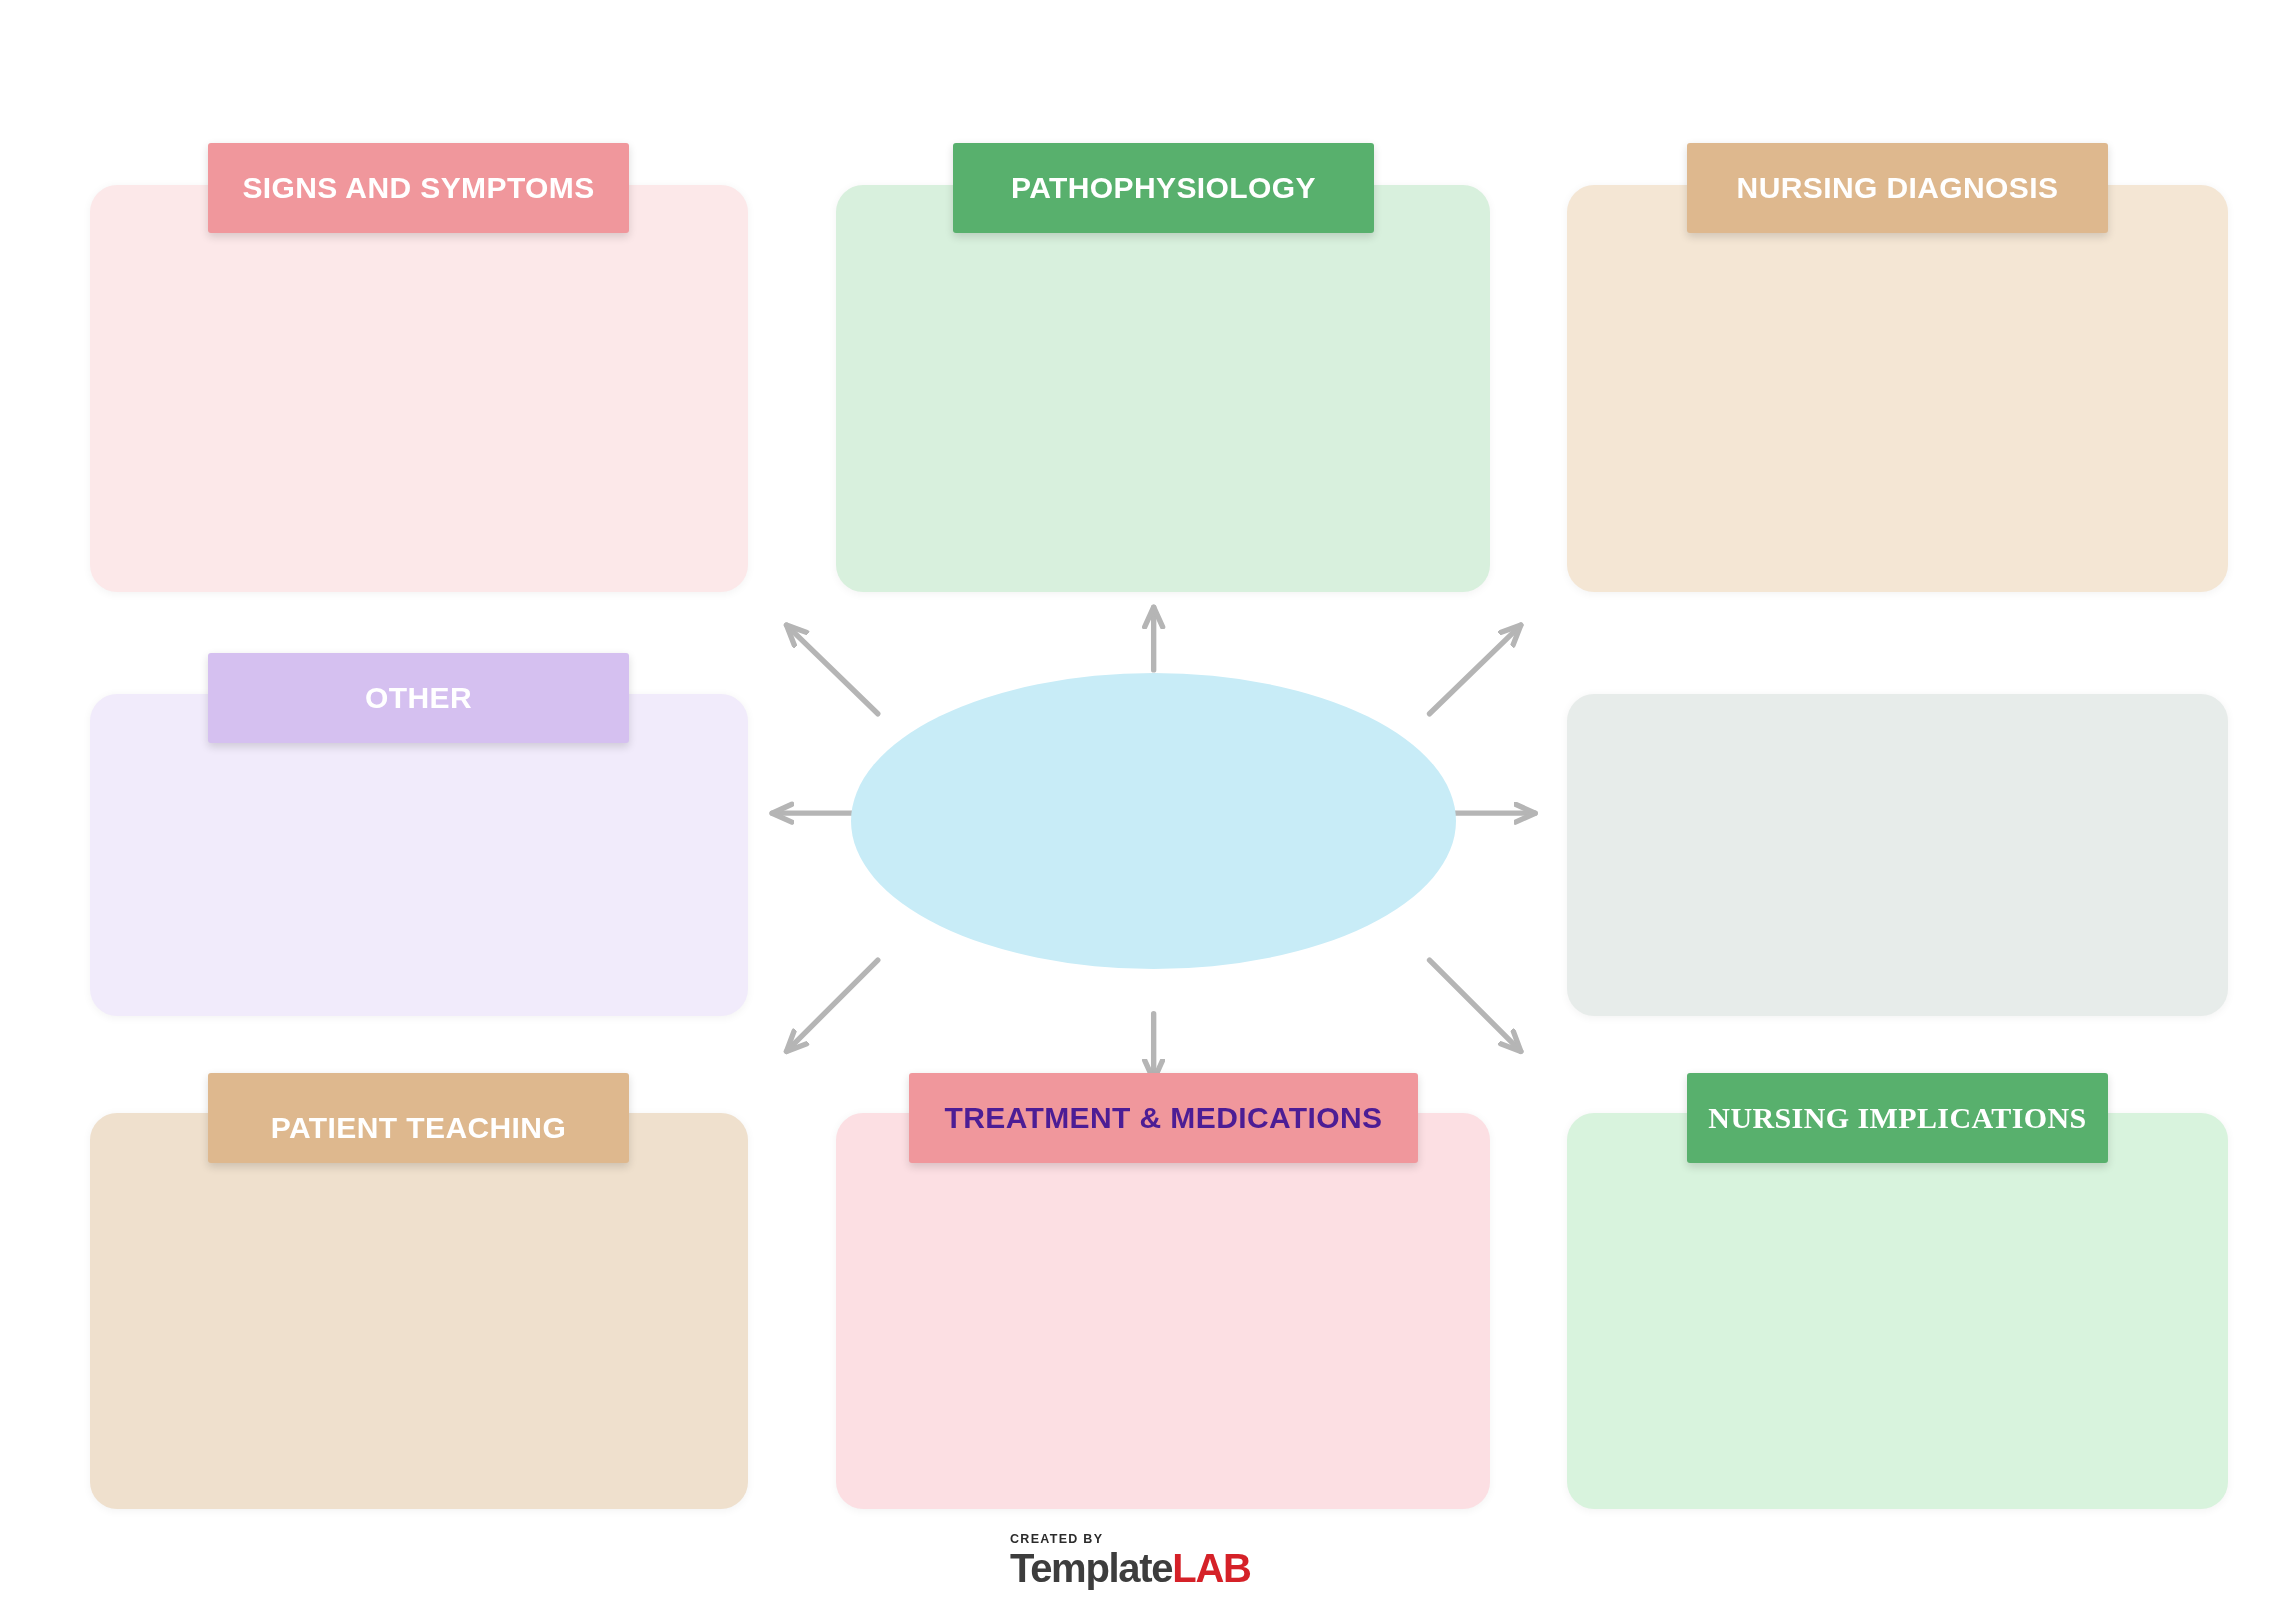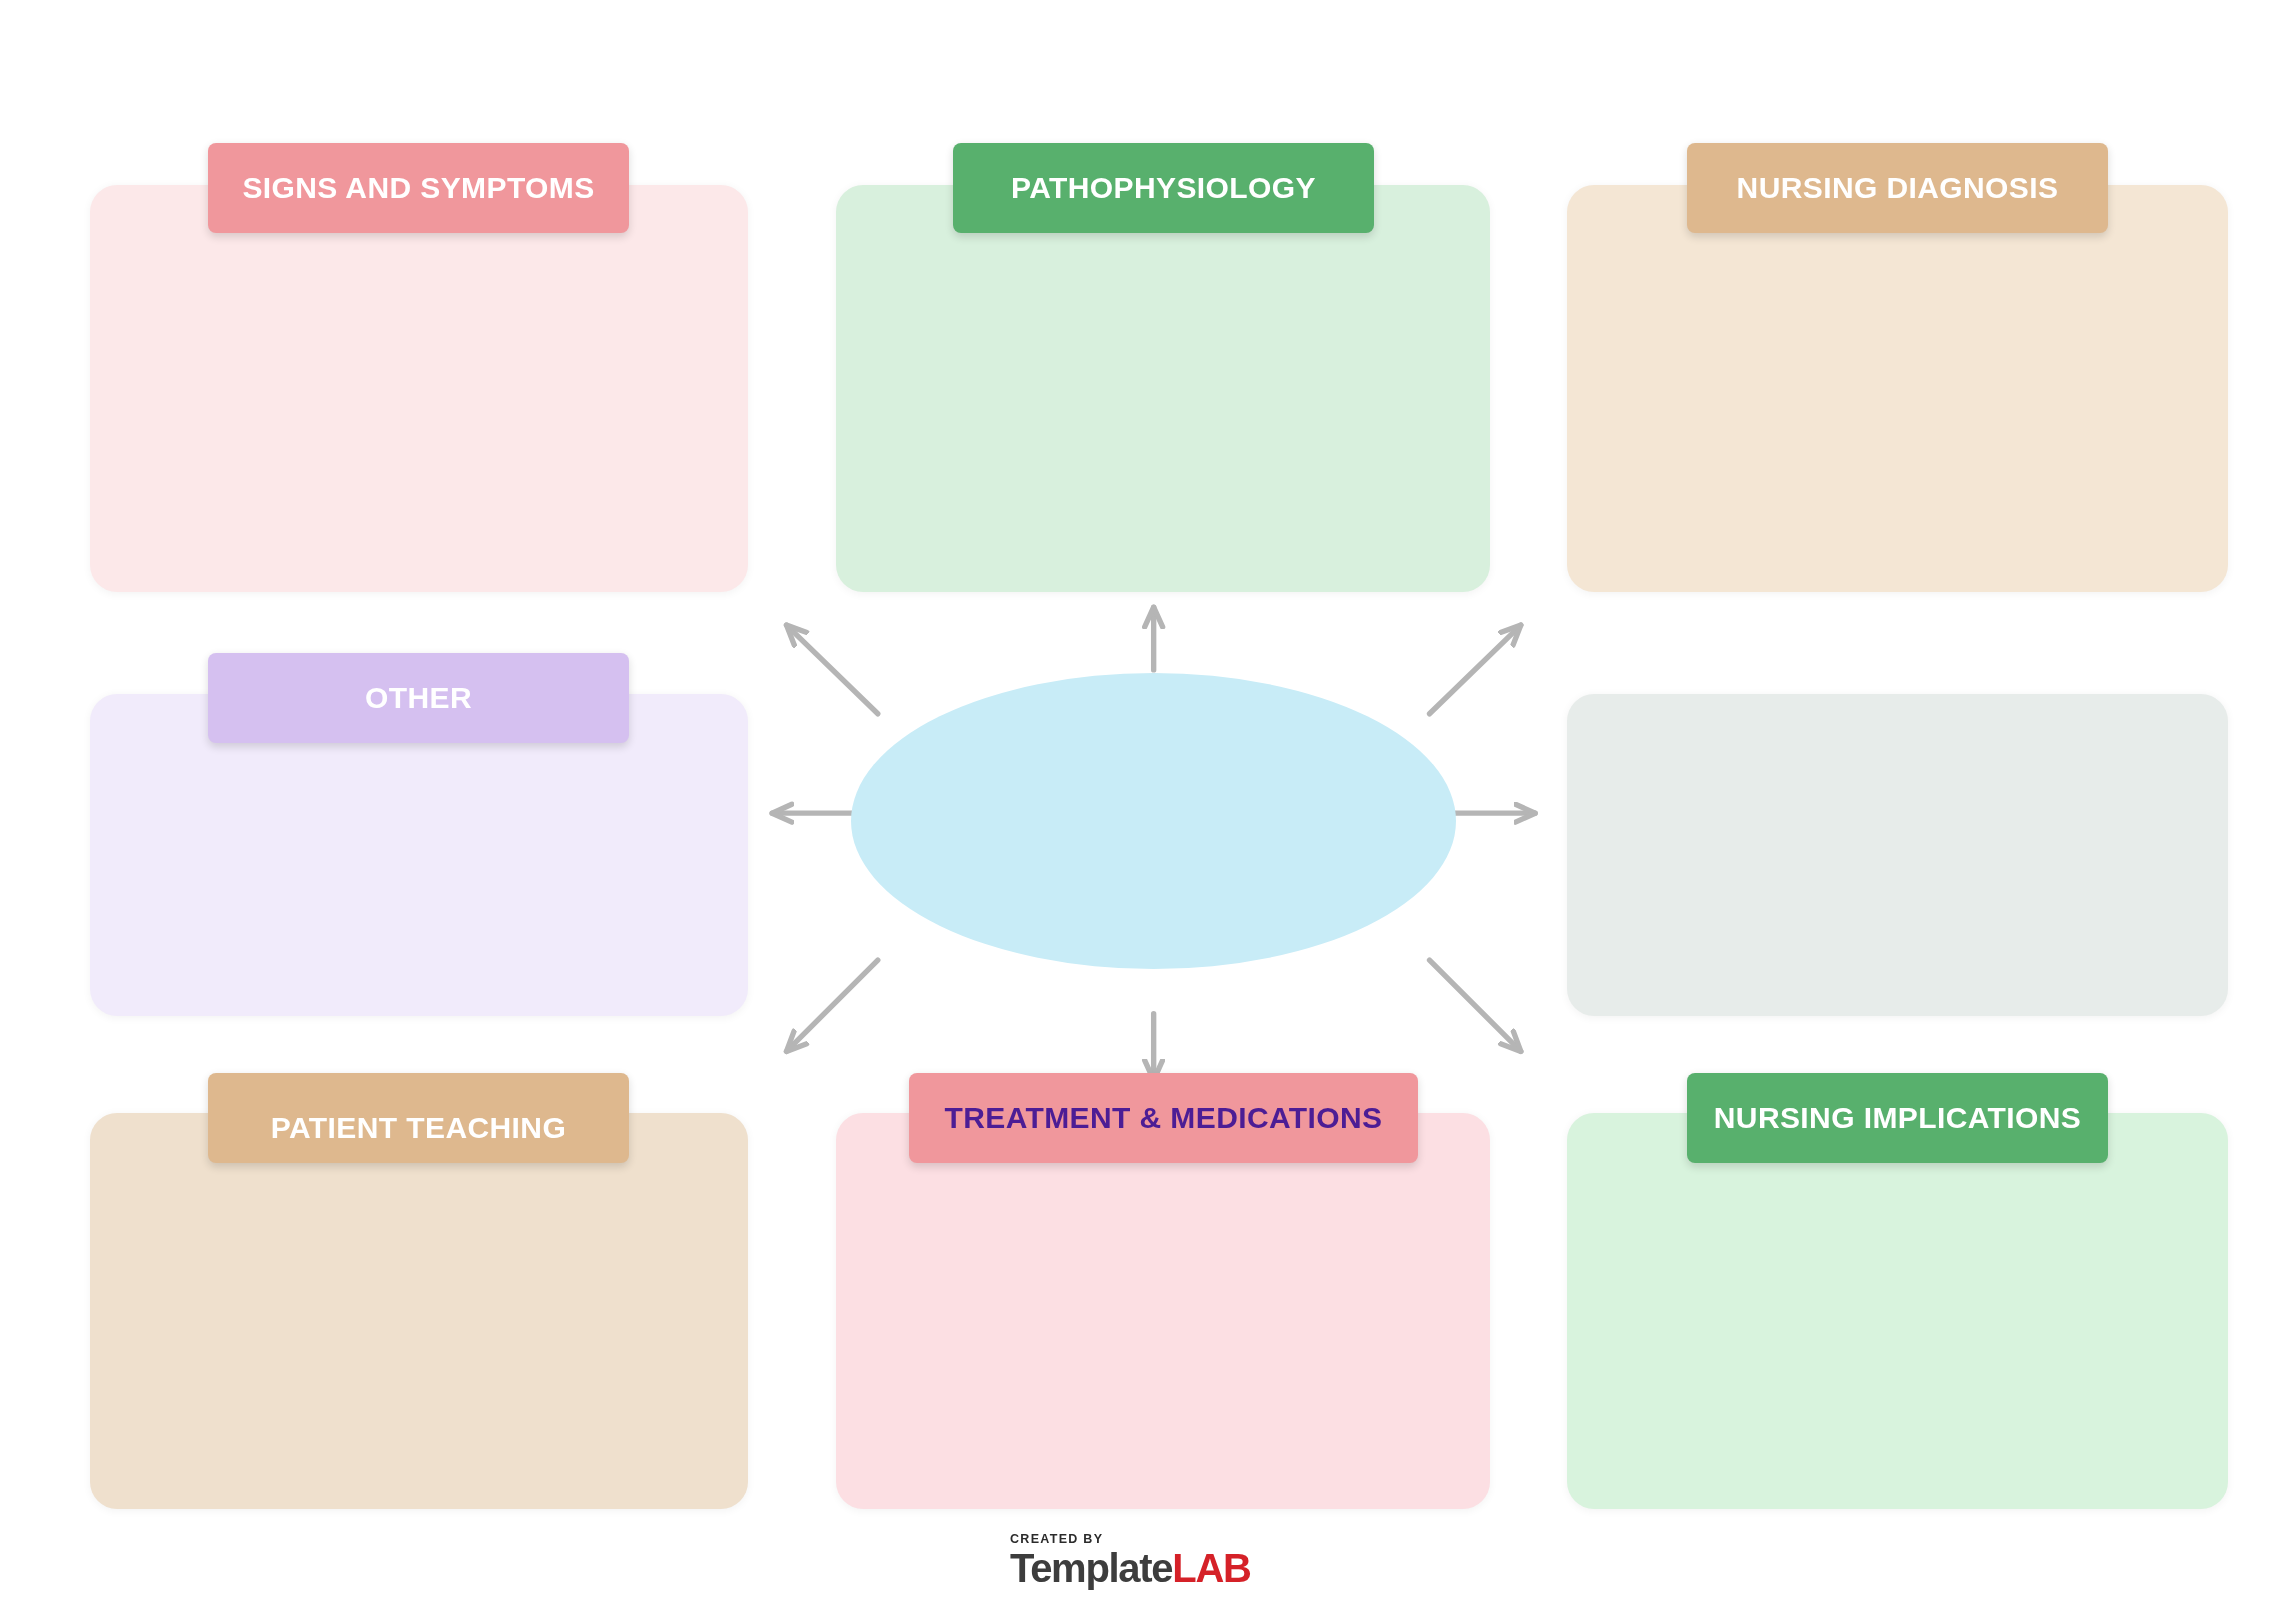--- a/index.html
+++ b/index.html
@@ -52,21 +52,21 @@
   .box-body {
     position: absolute;
     border-radius: 27px;
     box-shadow: 0 1.8px 9px rgba(0,0,0,0.05);
     z-index: 1;
   }
   .box-header {
     position: absolute;
     height: 90px;
     width: 421px;
-    border-radius: 8px;
+    border-radius: 3px;
     display: flex;
     align-items: center;
     justify-content: center;
     box-shadow: 0 3.6px 9px rgba(0,0,0,0.14);
     z-index: 2;
   }
   .box-header span {
     font-size: 30px;
     font-weight: bold;
     letter-spacing: 0.4px;
@@ -168,21 +168,21 @@
     <span style="color: rgb(255, 255, 255); margin-top: 20px;">PATIENT TEACHING</span>
   </div>
 
   <div class="box-body p-b6b" style="background-color: rgb(252, 223, 227);"></div>
   <div class="box-header hdr-wide p-b6h" style="background-color: rgb(240, 151, 156);">
     <span style="color: #4c1d95;">TREATMENT &amp; MEDICATIONS</span>
   </div>
 
   <div class="box-body p-b7b" style="background-color: rgb(216, 243, 221);"></div>
   <div class="box-header p-b7h" style="background-color: rgb(88, 176, 109);">
-    <span style="color: rgb(255, 255, 255);">NURSING IMPLICATIONS</span>
+    <span style="color: rgb(255, 255, 255); font-family: Liberation Serif, serif;">NURSING IMPLICATIONS</span>
   </div>
 
   <div class="footer-logo">
     <div class="created-by" style="color: rgb(43, 43, 43);">CREATED BY</div>
     <div class="brand">
       <span style="color: rgb(61, 61, 61);">Template</span><span style="color: rgb(213, 33, 40);">LAB</span>
     </div>
   </div>
 
 </div>

